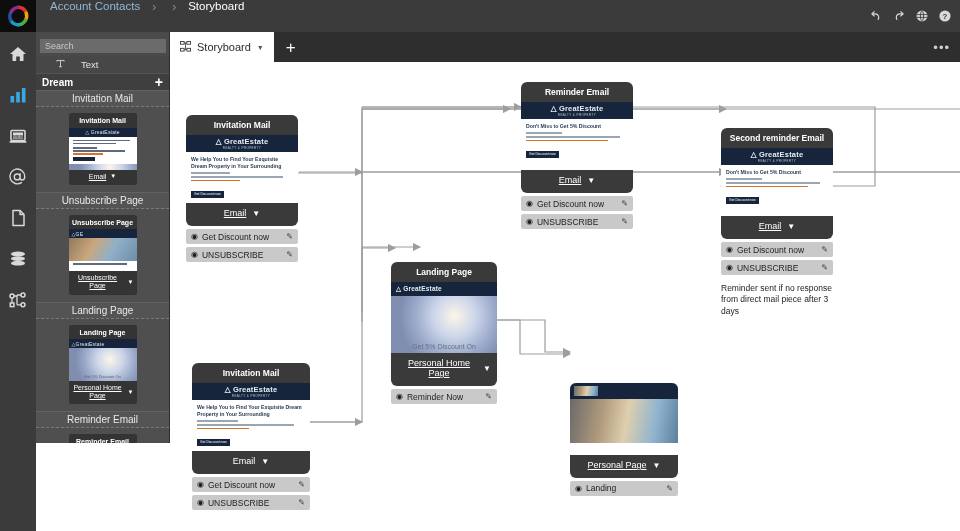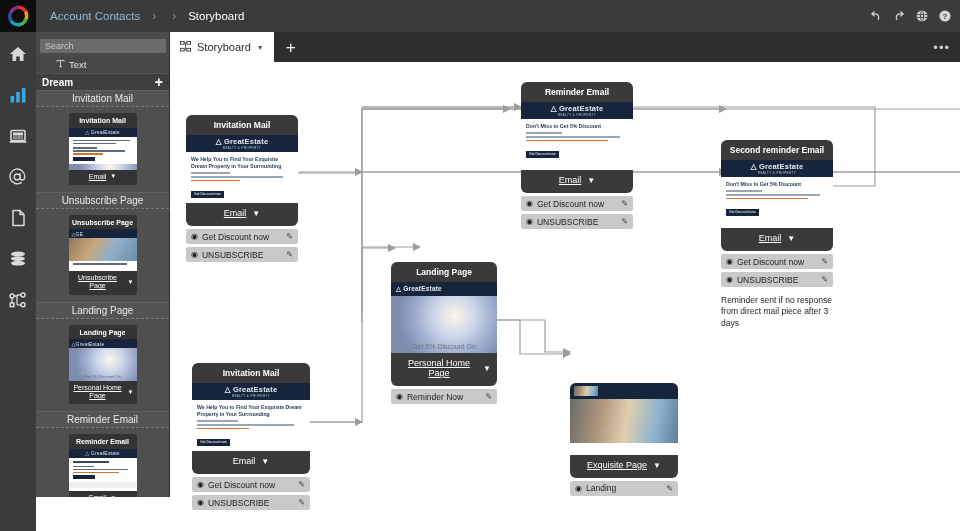--- a/index.html
+++ b/index.html
@@ -14,21 +14,21 @@
   
   .topbar {
     position: absolute; left: 0; top: 0; width: 960px; height: 32px;
     background: #3b3b3b; display: flex; align-items: center;
   }
   .logo-box {
     width: 36px; height: 32px; background: #0d0d0d;
     display: flex; align-items: center; justify-content: center;
   }
   .logo-ring { width: 24px; height: 24px; position: relative; }
-  .crumbs { display: flex; align-items: center; margin-left: 10px; height: 32px; }
+  .crumbs { display: flex; align-items: flex-start; margin-left: 10px; height: 32px; }
   .crumb {
     color: #8fb8d8; font-size: 11.5px; padding: 0 4px; white-space: nowrap;
   }
   .crumb.active { color: #ffffff; }
   .crumb-sep { color: #8d8d8d; font-size: 12px; padding: 0 8px; }
   .caret-s { color: #8fb8d8; font-size: 8px; margin-left: 3px; display:inline-block; }
   .top-right {
     position: absolute; right: 8px; top: 0; height: 32px;
     display: flex; align-items: center; gap: 9px;
   }
@@ -40,36 +40,36 @@
     position: absolute; left: 0; top: 32px; width: 36px; height: 499px;
     background: #3b3b3b; display: flex; flex-direction: column;
     align-items: center; padding-top: 10px; gap: 17px;
   }
   .rail-item { width: 24px; height: 24px; display: flex; align-items: center; justify-content: center; color: #d9d9d9; }
   .rail-item.sel { color: #37a8e0; }
   .rail-item svg { display: block; }
 
   
   .sidebar {
-    position: absolute; left: 36px; top: 32px; width: 134px; height: 465px;
+    position: absolute; left: 36px; top: 32px; width: 134px; height: 411px;
     background: #4a4a4a; border-right: 1px solid #2e2e2e; overflow: hidden;
   }
   .search-wrap { padding: 3px 4px 3px 4px; background:#4a4a4a; }
   .search-input {
     width: 126px; height: 14px; background: #6b6b6b; border: 1px solid #6b6b6b;
     color: #cfcfcf; font-size: 9px; padding: 0 4px; font-family: "Liberation Sans", sans-serif;
   }
   .search-input::placeholder { color: #c8c8c8; }
   .sec-head {
     height: 17px; display: flex; align-items: center; justify-content: space-between;
     padding: 0 6px; color: #ffffff; font-size: 10px; font-weight: bold;
     background: #3f3f3f; border-top: 1px solid #545454;
   }
   .sec-sub {
-    height: 17px; display: flex; align-items: center; gap: 4px;
+    height: 17px; display: flex; align-items: center; gap: 16px;
     padding-left: 20px; color: #e4e4e4; font-size: 9.5px; background: #474747;
   }
   .plus-btn { color: #ffffff; font-size: 14px; line-height: 10px; font-weight: bold; }
   .grp-title {
     height: 17px; display:flex; align-items:center; justify-content:center;
     color: #e9e9e9; font-size: 10px; background: #545454;
     border-top: 1px solid #626262; border-bottom: 1px dashed #7a7a7a;
   }
   .grp-body { background: #4f4f4f; padding: 6px 0 7px 0; display:flex; justify-content:center; }
   .mini-card { width: 68px; background: #343434; border-radius: 2px; overflow:hidden; }
@@ -511,21 +511,21 @@
         <span class="txt">Get Discount now</span>
         <span class="pen">✎</span>
       </div>
       <div class="act-row">
         <span class="eye">◉</span>
         <span class="txt">UNSUBSCRIBE</span>
         <span class="pen">✎</span>
       </div>
     </div>
 
-    <div class="node" style="left:551px; top:78px; width:112px;">
+    <div class="node" style="left:551px; top:66px; width:112px;">
       <div class="card">
         <div class="card-title">Second reminder Email</div>
         <div class="card-thumb" style="height:68px">
           <div class="bt-bar" style="height:17px">
             <span class="bt-logo">△ GreatEstate<span class="sub">REALTY &amp; PROPERTY</span></span>
           </div>
           <div class="bt-body">
             <div class="bt-head">Don't Miss to Get 5% Discount</div>
             <div class="bt-l" style="width:35%"></div>
             <div class="bt-l" style="width:92%"></div>
@@ -609,21 +609,21 @@
     <div class="node" style="left:400px; top:321px; width:108px;">
       <div class="card">
         <div class="card-thumb" style="height:72px">
           <div class="bt-bar" style="height:16px; justify-content:flex-start; padding-left:4px">
             <span class="photo-c" style="display:block;width:24px;height:10px"></span>
           </div>
           <div class="photo-c" style="height:44px"></div>
           <div style="height:12px;background:#ffffff"></div>
         </div>
         <div class="card-foot">
-          <span class="lbl">Exquisite Page</span>
+          <span class="lbl">Personal Page</span>
           <span class="card-caret">▼</span>
         </div>
       </div>
       <div class="act-row">
         <span class="eye">◉</span>
         <span class="txt">Landing</span>
         <span class="pen">✎</span>
       </div>
     </div>
 

